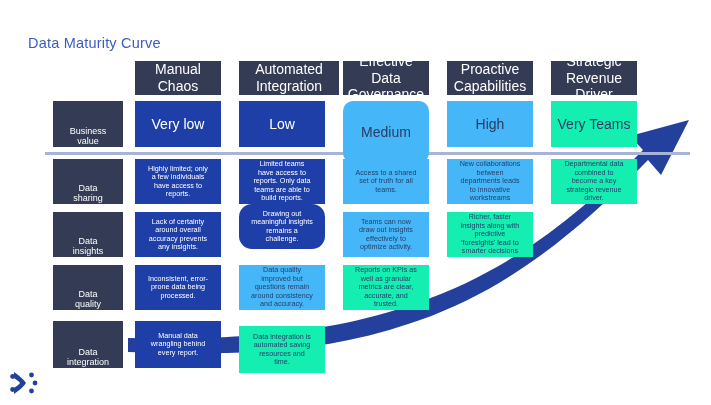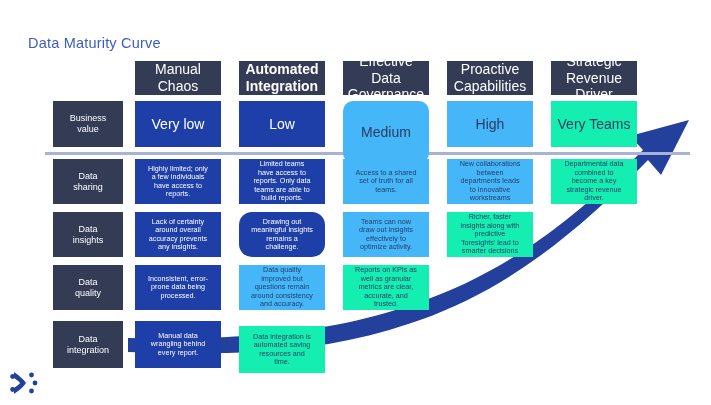--- a/index.html
+++ b/index.html
@@ -43,21 +43,22 @@
   .colhead{
     background:#333b55;color:#ffffff;
     font-size:14px;
     padding:2px 3px;
   }
 
   
   .rowlabel{
     background:#333b55;color:#ffffff;
     font-size:9px;
-    padding:12px 4px;
+    padding:0 4px;
+    align-items:flex-end;
   }
 
   
   .valcell{font-size:14px;padding:2px;}
   .valcell.navy-blue{background:#1e3fa8;color:#ffffff;}
   .valcell.sky{background:#45b6f7;color:#2b3b63;}
   .valcell.mint{background:#14eeb0;color:#2b3b63;}
 
   
   .txtcell{font-size:7.2px;padding:3px 12px;}
@@ -90,21 +91,21 @@
   </div>
 
   <div id="divider"></div>
 
   <div id="grid">
 
     <div class="cell colhead" style="left:135px;top:61px;width:86px;height:34px;">
       <span style="white-space:pre-line">Manual
 Chaos</span>
     </div>
-    <div class="cell colhead" style="left:239px;top:61px;width:86px;height:34px;font-weight:bold;">
+    <div class="cell colhead" style="left:239px;top:61px;width:100px;height:34px;">
       <span style="white-space:pre-line">Automated
 Integration</span>
     </div>
     <div class="cell colhead" style="left:343px;top:61px;width:86px;height:34px;">
       <span style="white-space:pre-line">Effective Data
 Governance</span>
     </div>
     <div class="cell colhead" style="left:447px;top:61px;width:86px;height:34px;">
       <span style="white-space:pre-line">Proactive
 Capabilities</span>
@@ -163,21 +164,21 @@
     <div class="cell txtcell sky" style="left:447px;top:159px;width:86px;height:45px;">
       <span>New collaborations between departments leads to innovative workstreams</span>
     </div>
     <div class="cell txtcell mint" style="left:551px;top:159px;width:86px;height:45px;">
       <span>Departmental data combined to become a key strategic revenue driver.</span>
     </div>
 
     <div class="cell txtcell navy-blue" style="left:135px;top:212px;width:86px;height:45px;">
       <span>Lack of certainty around overall accuracy prevents any insights.</span>
     </div>
-    <div class="cell txtcell navy-blue" style="left:239px;top:212px;width:86px;height:45px;border-radius:13px;">
+    <div class="cell txtcell navy-blue" style="left:239px;top:204px;width:86px;height:45px;border-radius:13px;">
       <span>Drawing out meaningful insights remains a challenge.</span>
     </div>
     <div class="cell txtcell sky" style="left:343px;top:212px;width:86px;height:45px;">
       <span>Teams can now draw out insights effectively to optimize activity.</span>
     </div>
     <div class="cell txtcell mint" style="left:447px;top:212px;width:86px;height:45px;">
       <span>Richer, faster insights along with predictive 'foresights' lead to smarter decisions</span>
     </div>
 
     <div class="cell txtcell sky" style="left:239px;top:265px;width:86px;height:45px;">

